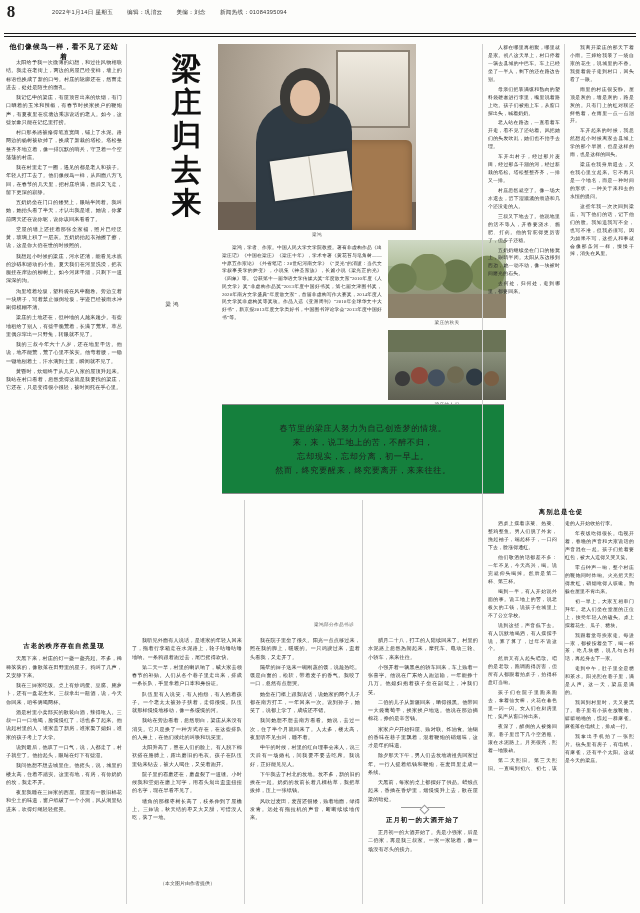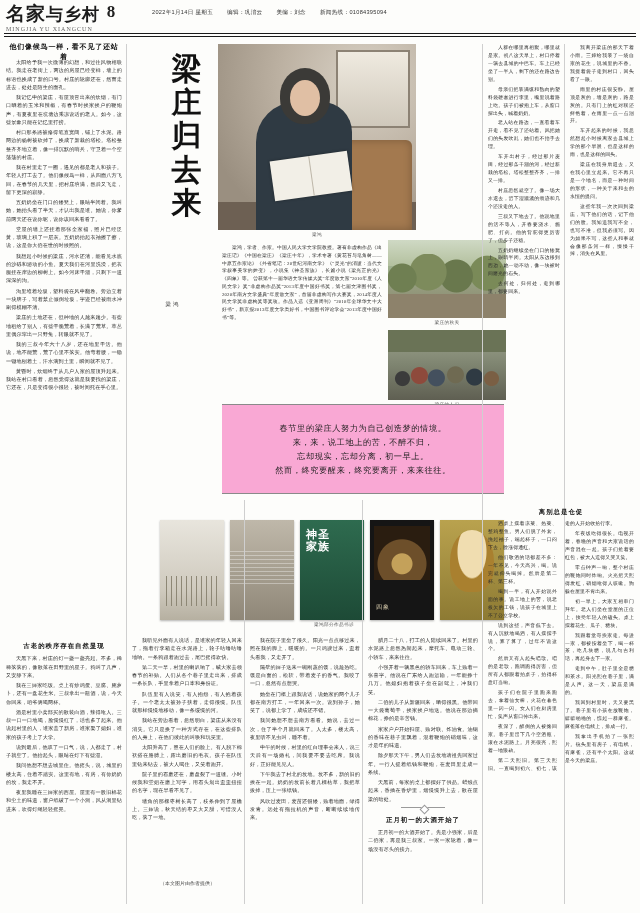--- a/index.html
+++ b/index.html
@@ -191,21 +191,21 @@
       radial-gradient(circle at 92% 70%, #7a5f44 0 7px, transparent 8px);
   }
   #cap-group { left: 388px; top: 402px; width: 118px; }
 
   
   #pullquote {
     position: absolute; left: 222px; top: 404px; width: 282px; height: 90px;
     border-top: .8px solid #8a8a8a; border-bottom: .8px solid #8a8a8a;
     display: flex; flex-direction: column; justify-content: center;
     align-items: center; gap: 3px;
-    background: #f9a8d4;
+    background: #15803d;
   }
   #pullquote div {
     font-size: 8.2px; color: #1f1f1f; letter-spacing: .6px;
     font-weight: 500;
   }
 
   
   #books {
     position: absolute; left: 160px; top: 512px; width: 348px; height: 108px;
     display: flex; gap: 6px; align-items: flex-end;
@@ -254,24 +254,20 @@
     position: absolute; left: 160px; top: 880px; width: 348px;
     font-size: 5px; color: #444; text-align: left;
   }
 </style>
 </head>
 <body>
 
 <div id="page">
 
   <div class="masthead">
-    <div class="logo-box">
-      <div class="logo-cn"><span class="big">名家</span><span>与乡村</span></div>
-      <div class="logo-sub">MINGJIA YU XIANGCUN</div>
-    </div>
     <div class="pagenum">8</div>
     <div class="meta">
       <span class="seg">2022年1月14日 星期五</span>
       <span class="seg">编辑：巩淯云</span>
       <span class="seg">美编：刘念</span>
       <span class="seg">新闻热线：01084395094</span>
     </div>
   </div>
   <div class="rule-top"></div>
   <div class="rule-top2"></div>
@@ -316,34 +312,20 @@
   </div>
   <div class="caption" id="cap-group">梁庄的人们</div>
 
   <div id="pullquote">
     <div>春节里的梁庄人努力为自己创造梦的情境。</div>
     <div>来，来，说工地上的苦，不醉不归，</div>
     <div>忘却现实，忘却分离，初一早上。</div>
     <div>然而，终究要醒来，终究要离开，来来往往。</div>
   </div>
 
-  <div id="books">
-    <div class="bookcover bk1"></div>
-    <div class="bookcover bk2"></div>
-    <div class="bookcover bk3">
-      <div class="t">神圣<br>家族</div>
-    </div>
-    <div class="bookcover bk4">
-      <div class="art"></div>
-      <div class="t">四象</div>
-    </div>
-    <div class="bookcover bk5">
-      <div class="art"></div>
-    </div>
-  </div>
   <div class="caption" id="cap-books">梁鸿部分作品书影</div>
 
   <div class="col" style="left:6px; top:58px; width:116px; height:570px;">
     <p>太阳给予我一次微薄的幻想，和过往风物相联结。我走在老街上，两边的房屋已经变样，墙上的标语也换成了新的口号。村庄的轮廓还在，然而走进去，处处是陌生的面孔。</p>
     <p>我记忆中的梁庄，有屋顶冒出来的炊烟，有门口晒着的玉米和辣椒，有春节时挨家挨户的鞭炮声，有夏夜里在坑塘边乘凉说话的老人。如今，这些景象只能在记忆里打捞。</p>
     <p>村口那条路被修得笔直宽阔，铺上了水泥。路两边的杨树被砍掉了，换成了新栽的塔松。塔松整整齐齐地立着，像一排沉默的哨兵，守卫着一个空荡荡的村庄。</p>
     <p>我在村里走了一圈，遇见的都是老人和孩子。年轻人打工去了。他们像候鸟一样，从四面八方飞回，在春节的几天里，把村庄填满，然后又飞走，留下更深的寂静。</p>
     <p>五奶奶坐在门口的矮凳上，眼睛半闭着。我叫她，她抬头看了半天，才认出我是谁。她说，你爹前两天还在说你呢，说你该回来看看了。</p>
     <p>堂屋的墙上还挂着那张全家福，照片已经泛黄，玻璃上积了一层灰。五奶奶抬起衣袖擦了擦，说，这是你大伯在世的时候照的。</p>
     <p>我想起小时候的梁庄，河水还清，能看见水底的沙砾和游动的小鱼。夏天我们在河里洗澡，把衣服挂在岸边的柳树上。如今河床干涸，只剩下一道深深的沟。</p>

